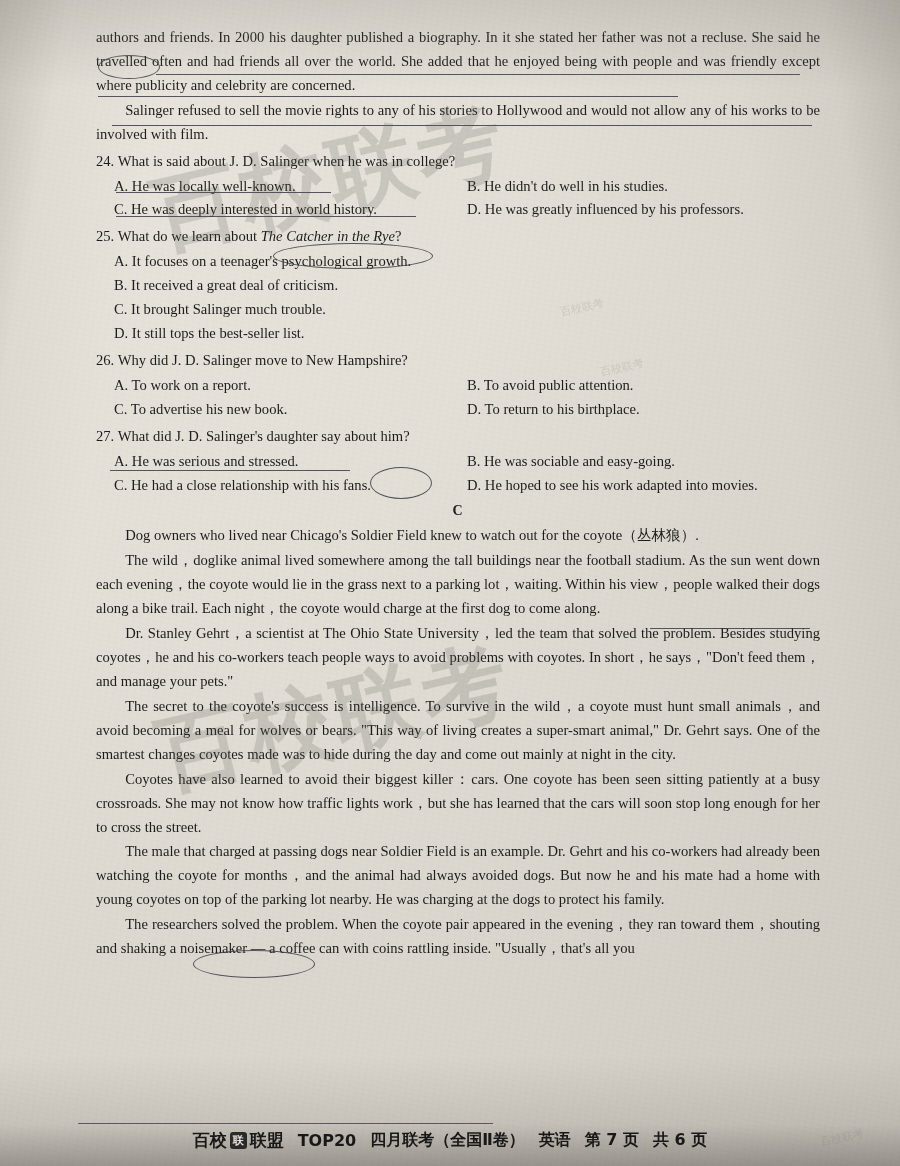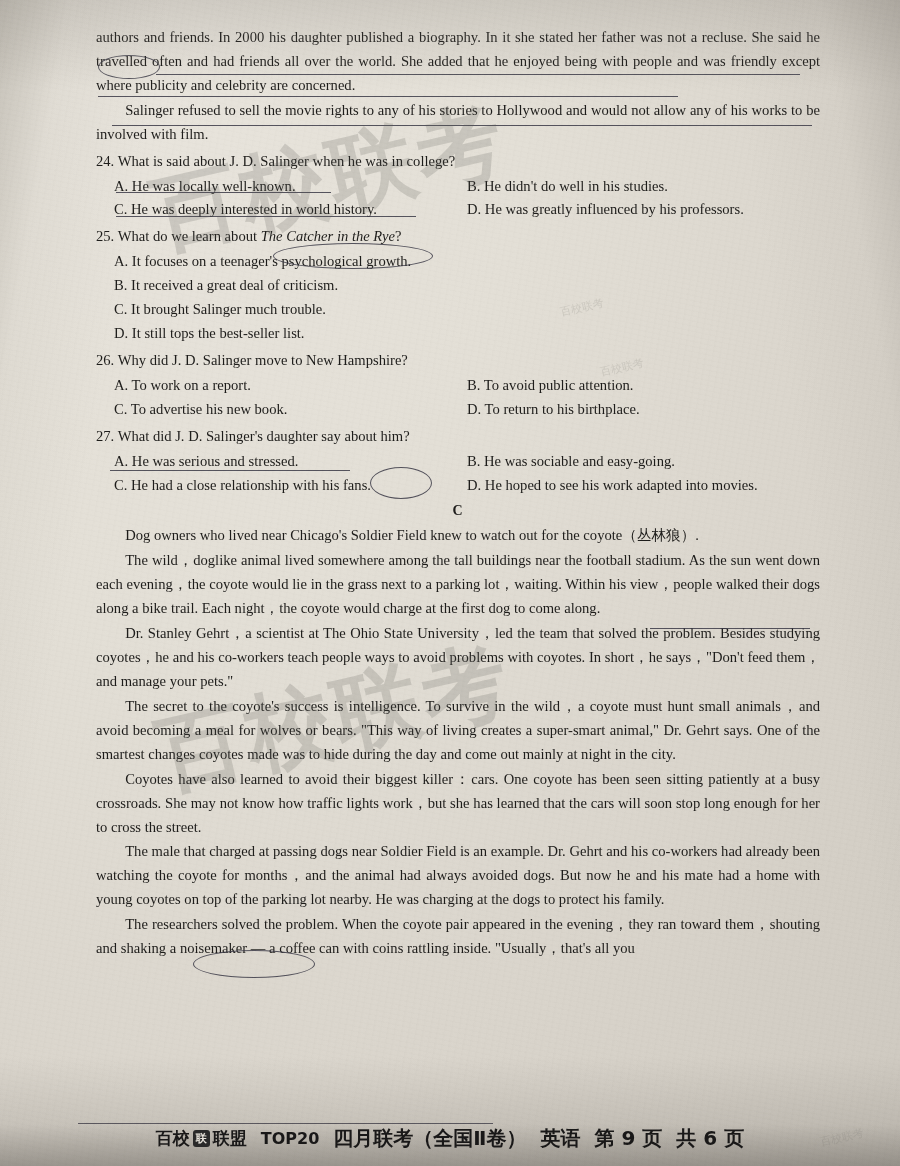--- a/index.html
+++ b/index.html
@@ -83,21 +83,21 @@
   }
   #footer .logo{
     display:flex;align-items:center;gap:3px;
     font-family:"DejaVu Serif", serif;font-size:17px;
   }
   #footer .logo .mark{
     display:inline-block;width:17px;height:17px;border-radius:3px;
     background:#2a2a2a;color:#e8e4dc;font-size:11px;line-height:17px;text-align:center;
     font-family:"DejaVu Sans", sans-serif;
   }
-  #footer .cn{font-family:"DejaVu Sans", sans-serif;font-size:20px;}
+  #footer .cn{font-family:"DejaVu Sans", sans-serif;font-size:16px;}
   
   #bottomstrip{
     position:absolute;left:0;bottom:0;width:900px;height:42px;
     background:linear-gradient(0deg, rgba(90,86,80,.35), rgba(90,86,80,0));
     pointer-events:none;
   }
 </style>
 </head>
 <body>
 
@@ -194,17 +194,17 @@
 
   <div id="footer">
     <span class="logo">
       <span>百校</span>
       <span class="mark">联</span>
       <span>联盟</span>
     </span>
     <span>TOP20</span>
     <span class="cn">四月联考（全国Ⅱ卷）</span>
     <span class="cn">英语</span>
-    <span class="cn">第 9 页</span>
+    <span class="cn">第 7 页</span>
     <span class="cn">共 6 页</span>
   </div>
 
 </div>
 
 </body></html>

